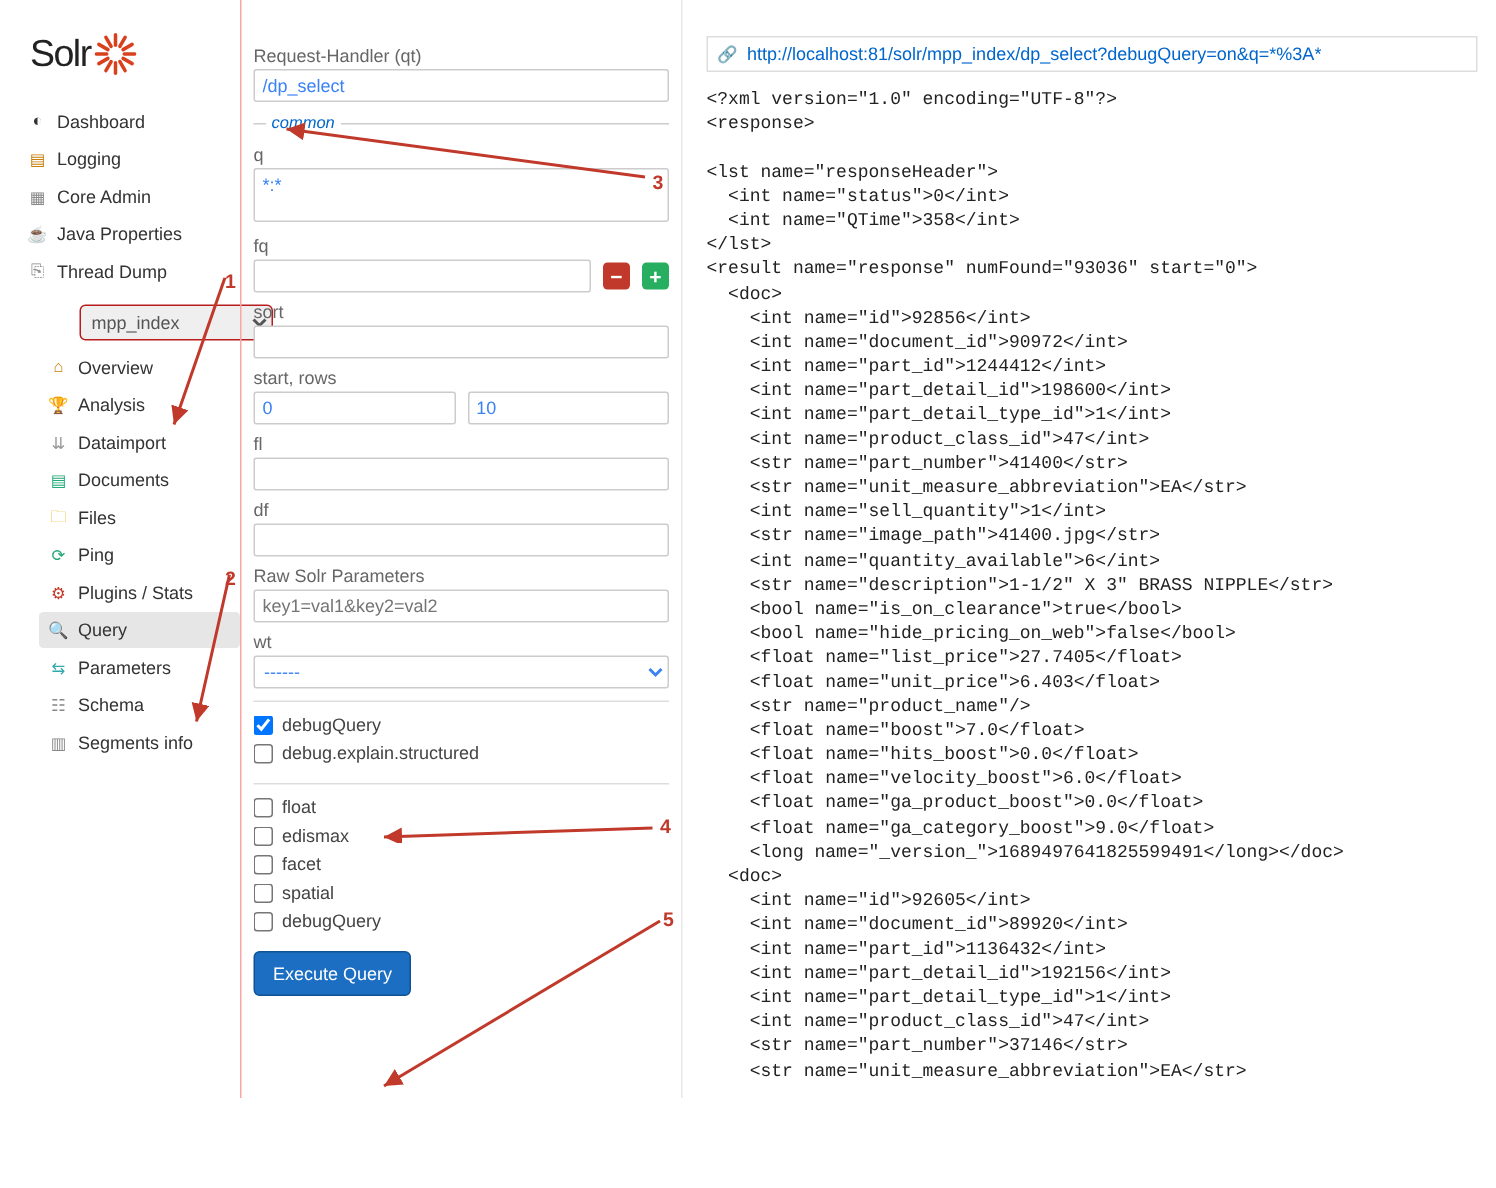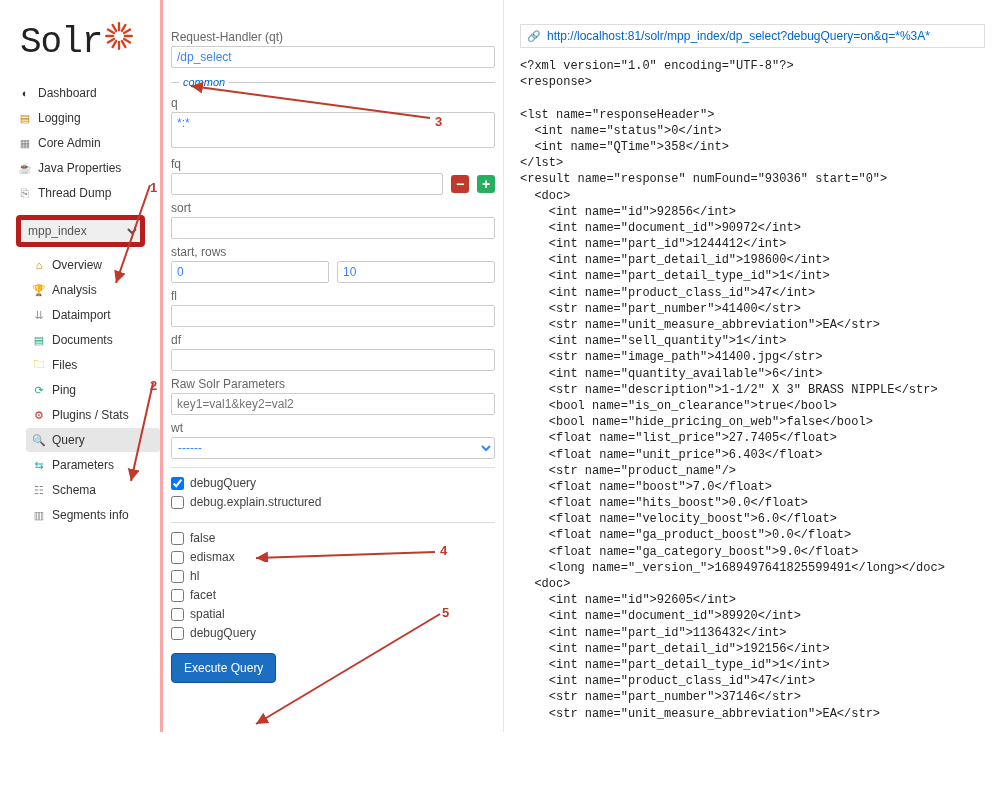--- a/index.html
+++ b/index.html
@@ -1,28 +1,28 @@
 <!DOCTYPE html>
 <html><head>
 <meta charset="utf-8">
 <style>
 * { box-sizing: border-box; margin: 0; padding: 0; }
 body { font-family: Arial, Helvetica, sans-serif; font-size: 12px; color: #333; background: #fff; width: 997px; }
 .container { display: flex; }
 .sidebar { width: 160px; padding: 10px 0 10px 12px; }
 .logo { margin: 12px 0 18px 8px; display:flex; align-items:flex-start; gap:3px;}
-.logo-text { font-family: Liberation Mono, monospace; font-size: 36px; color:#222; letter-spacing:-1px;}
+.logo-text { font-family: Liberation Sans, sans-serif; font-size: 25px; color:#222; letter-spacing:-1px;}
 .logo-sun { width:28px; height:28px; fill:#d9411e; }
 .nav-item { padding: 5px 6px; margin: 1px 0; display:flex; align-items:center; gap:6px; cursor:pointer; border-radius:3px;}
 .nav-item.active { background:#e6e6e6; }
 .icon { width:14px; height:14px; display:inline-flex; align-items:center; justify-content:center; font-size:11px;}
 .sel { margin: 10px 4px 6px 4px; }
-.sel select { width: 129px; padding:3px; border:5px solid #b91c1c; border-radius:4px; font-size:12px; color:#555;}
+.sel select { width: 129px; padding:3px; border:1px solid #b91c1c; border-radius:4px; font-size:12px; color:#555;margin-left:37px;}
 .sub { padding-left: 14px; }
-.middle { width: 344px; padding: 24px 8px 10px 8px; border-left:3px solid #fca5a5; border-right:1px solid #e8e8e8;}
+.middle { width: 295px; padding: 24px 8px 10px 8px; border-left:1px solid #fca5a5; border-right:1px solid #e8e8e8;}
 .label { color:#666; font-size:12px; margin: 6px 0 2px 0; display:block;}
 input[type=text], textarea, select.wt { width:100%; border:1px solid #ccc; border-radius:2px; padding:3px 5px; font-size:12px; color:#3b82f6; background:#fff;}
 input.ph { color:#999; }
 textarea { height:36px; resize:none; font-family:Arial;}
 .row { display:flex; gap:8px; align-items:center; }
 .row input { flex:1; }
 .half { width:50%; }
 .sq { width:18px; height:18px; border-radius:3px; color:#fff; display:flex; align-items:center; justify-content:center; font-weight:bold; font-size:14px; cursor:pointer;}
 .minus{background:#c0392b;} .plus{background:#27ae60;}
 fieldset { border:none; border-top:1px solid #ccc; margin:8px 0; padding-top:2px;}
@@ -212,29 +212,25 @@
           <span>debugQuery</span>
         </label>
       <label class="cb">
           <input type="checkbox" style="">
           <span>debug.explain.structured</span>
         </label>
     </fieldset>
     <hr class="sep">
     <label class="cb">
         <input type="checkbox" style="">
-        <span>false</span>
+        <span>float</span>
       </label>
     <label class="cb">
         <input type="checkbox" style="">
         <span>edismax</span>
-      </label>
-    <label class="cb">
-        <input type="checkbox" style="">
-        <span>hl</span>
       </label>
     <label class="cb">
         <input type="checkbox" style="">
         <span>facet</span>
       </label>
     <label class="cb">
         <input type="checkbox" style="">
         <span>spatial</span>
       </label>
     <label class="cb">

